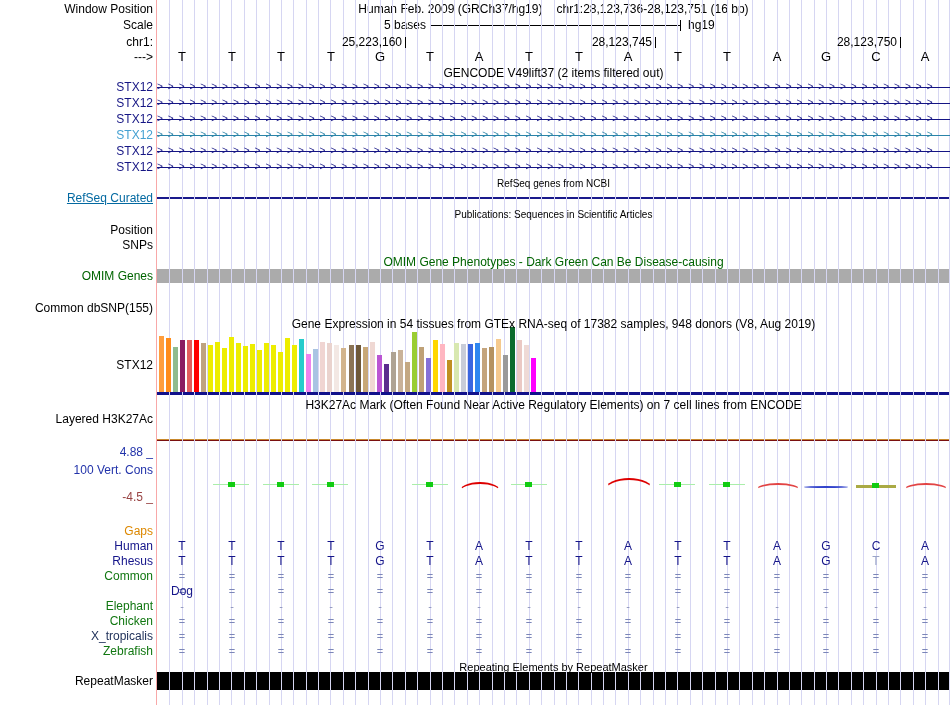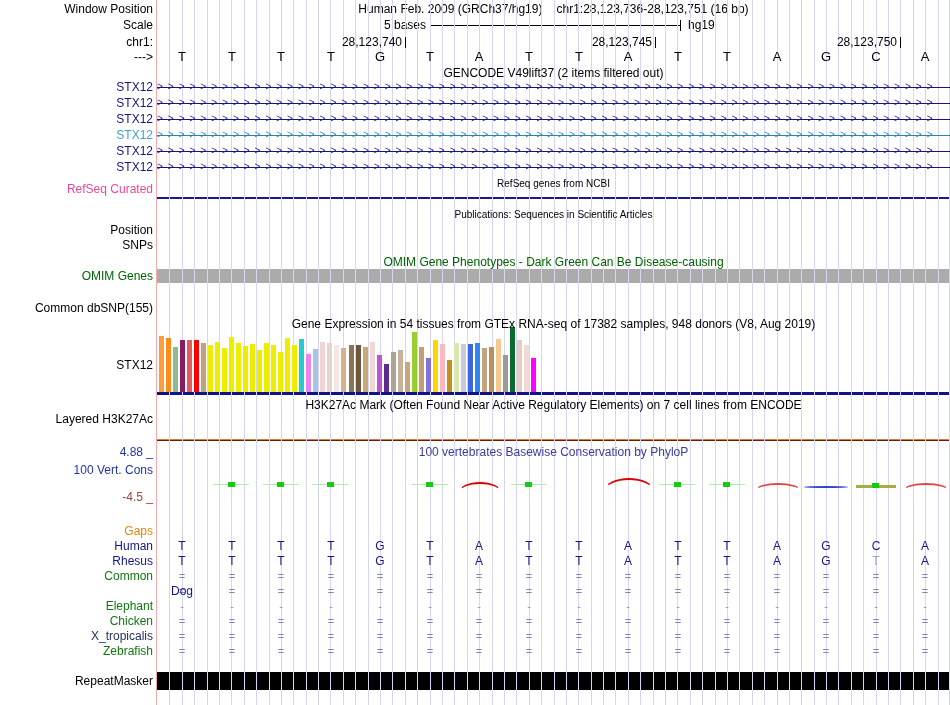--- a/index.html
+++ b/index.html
@@ -105,39 +105,39 @@
     <div style="position: absolute; left: 888px; top: 0px; width: 1px; height: 705px; background: rgb(214, 214, 242); z-index: 0;"></div>
     <div style="position: absolute; left: 900px; top: 0px; width: 1px; height: 705px; background: rgb(214, 214, 242); z-index: 0;"></div>
     <div style="position: absolute; left: 913px; top: 0px; width: 1px; height: 705px; background: rgb(214, 214, 242); z-index: 0;"></div>
     <div style="position: absolute; left: 925px; top: 0px; width: 1px; height: 705px; background: rgb(214, 214, 242); z-index: 0;"></div>
     <div style="position: absolute; left: 938px; top: 0px; width: 1px; height: 705px; background: rgb(214, 214, 242); z-index: 0;"></div>
     <div style="position: absolute; left: 949px; top: 0px; width: 1px; height: 705px; background: rgb(214, 214, 242); z-index: 0;"></div>
     <div class="lbl" style="top: 2px; color: rgb(0, 0, 0); z-index: 3;">Window Position</div>
     <div class="lbl" style="top: 18px; color: rgb(0, 0, 0); z-index: 3;">Scale</div>
     <div class="lbl" style="top: 35px; color: rgb(0, 0, 0); z-index: 3;">chr1:</div>
     <div class="lbl" style="top: 50px; color: rgb(0, 0, 0); z-index: 3;">---&gt;</div>
-    <div class="lbl" style="top: 182px; color: #ec4899; z-index: 3;">RefSeq Curated</div>
+    <div class="lbl" style="top: 191px; color: #0369a1; z-index: 3; text-decoration: underline;">RefSeq Curated</div>
     <div class="lbl" style="top: 223px; color: rgb(0, 0, 0); z-index: 3;">Position</div>
     <div class="lbl" style="top: 238px; color: rgb(0, 0, 0); z-index: 3;">SNPs</div>
     <div class="lbl" style="top: 269px; color: rgb(0, 100, 0); z-index: 3;">OMIM Genes</div>
     <div class="lbl" style="top: 301px; color: rgb(0, 0, 0); z-index: 3;">Common dbSNP(155)</div>
     <div class="lbl" style="top: 358px; color: rgb(0, 0, 0); z-index: 3;">STX12</div>
     <div class="lbl" style="top: 412px; color: rgb(0, 0, 0); z-index: 3;">Layered H3K27Ac</div>
     <div class="lbl" style="top: 445px; color: rgb(34, 51, 170); z-index: 3;">4.88 _</div>
     <div class="lbl" style="top: 463px; color: rgb(34, 51, 170); z-index: 3;">100 Vert. Cons</div>
     <div class="lbl" style="top: 490px; color: rgb(153, 68, 68); z-index: 3;">-4.5 _</div>
     <div class="lbl" style="top: 674px; color: rgb(0, 0, 0); z-index: 3;">RepeatMasker</div>
     <div class="title" style="top: 66px; color: rgb(0, 0, 0); font-size: 12px; z-index: 3;">GENCODE V49lift37 (2 items filtered out)</div>
     <div class="title" style="top: 177px; color: rgb(0, 0, 0); font-size: 10px; z-index: 3;">RefSeq genes from NCBI</div>
     <div class="title" style="top: 255px; color: rgb(0, 100, 0); font-size: 12px; z-index: 3;">OMIM Gene Phenotypes - Dark Green Can Be Disease-causing</div>
     <div class="title" style="top: 208px; color: rgb(0, 0, 0); font-size: 10px; z-index: 3;">Publications: Sequences in Scientific Articles</div>
     <div class="title" style="top: 317px; color: rgb(0, 0, 0); font-size: 12px; z-index: 3;">Gene Expression in 54 tissues from GTEx RNA-seq of 17382 samples, 948 donors (V8, Aug 2019)</div>
     <div class="title" style="top: 398px; color: rgb(0, 0, 0); font-size: 12px; z-index: 3;">H3K27Ac Mark (Often Found Near Active Regulatory Elements) on 7 cell lines from ENCODE</div>
-    <div class="title" style="top: 445px; color: rgb(59, 59, 158); font-size: 12px; z-index: 3;">100 vertebrates Basewise Conservation by PhyloP</div>
-    <div style="position: absolute; left: 302px; top: 36px; width: 100px; height: 13px; text-align: right; font-size: 12px; line-height: 13px; z-index: 3;">28,123,740</div>
+    <div class="title" style="top: 660px; color: rgb(0, 0, 0); font-size: 11px; z-index: 3;">Repeating Elements by RepeatMasker</div>
+    <div style="position: absolute; left: 302px; top: 36px; width: 100px; height: 13px; text-align: right; font-size: 12px; line-height: 13px; z-index: 3;">25,223,160</div>
     <div style="position: absolute; left: 405px; top: 37px; width: 1px; height: 11px; background: rgb(0, 0, 0); z-index: 3;"></div>
     <div style="position: absolute; left: 552px; top: 36px; width: 100px; height: 13px; text-align: right; font-size: 12px; line-height: 13px; z-index: 3;">28,123,745</div>
     <div style="position: absolute; left: 655px; top: 37px; width: 1px; height: 11px; background: rgb(0, 0, 0); z-index: 3;"></div>
     <div style="position: absolute; left: 797px; top: 36px; width: 100px; height: 13px; text-align: right; font-size: 12px; line-height: 13px; z-index: 3;">28,123,750</div>
     <div style="position: absolute; left: 900px; top: 37px; width: 1px; height: 11px; background: rgb(0, 0, 0); z-index: 3;"></div>
     <div class="seqcell" style="left: 157px; top: 50px; width: 50px; font-size: 13px; z-index: 3;">T</div>
     <div class="seqcell" style="left: 207px; top: 50px; width: 50px; font-size: 13px; z-index: 3;">T</div>
     <div class="seqcell" style="left: 256px; top: 50px; width: 50px; font-size: 13px; z-index: 3;">T</div>
     <div class="seqcell" style="left: 306px; top: 50px; width: 50px; font-size: 13px; z-index: 3;">T</div>
     <div class="seqcell" style="left: 355px; top: 50px; width: 50px; font-size: 13px; z-index: 3;">G</div>

